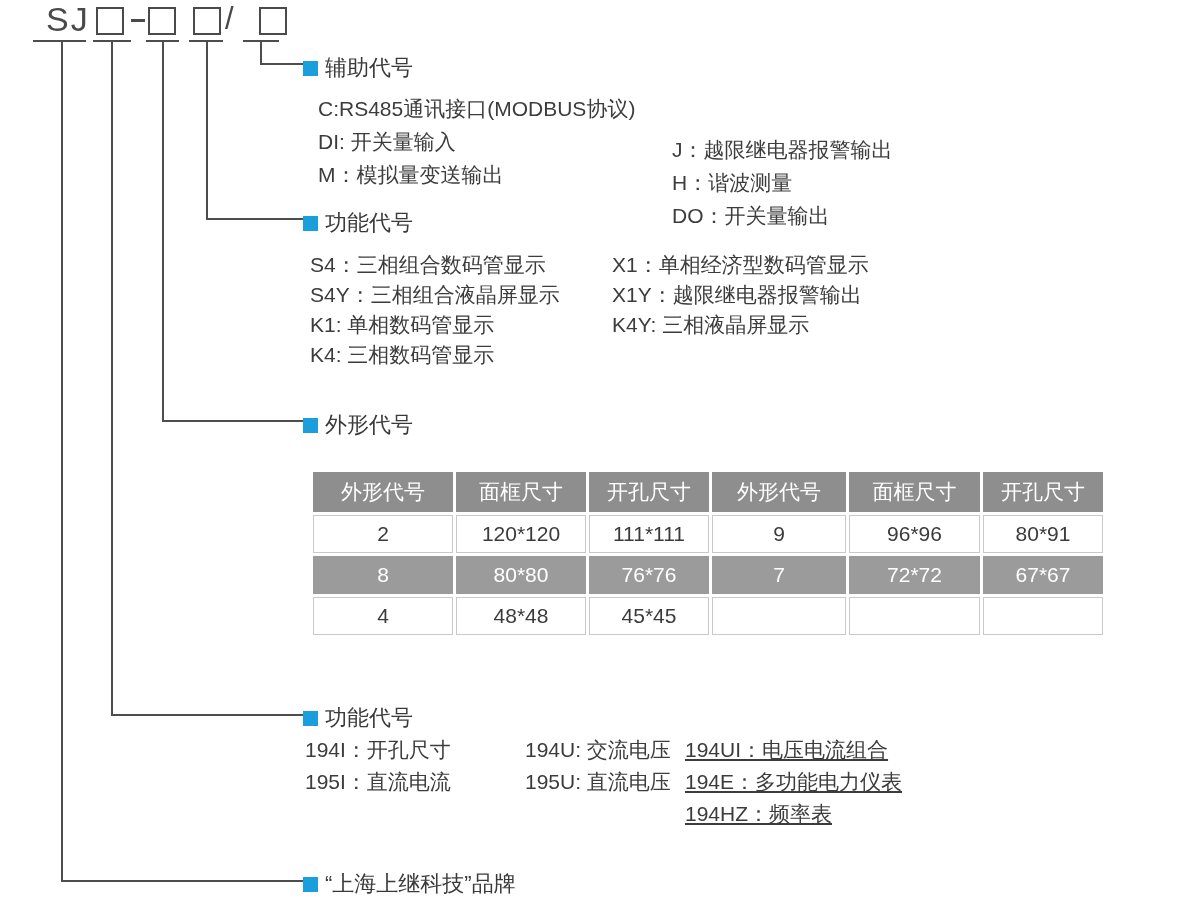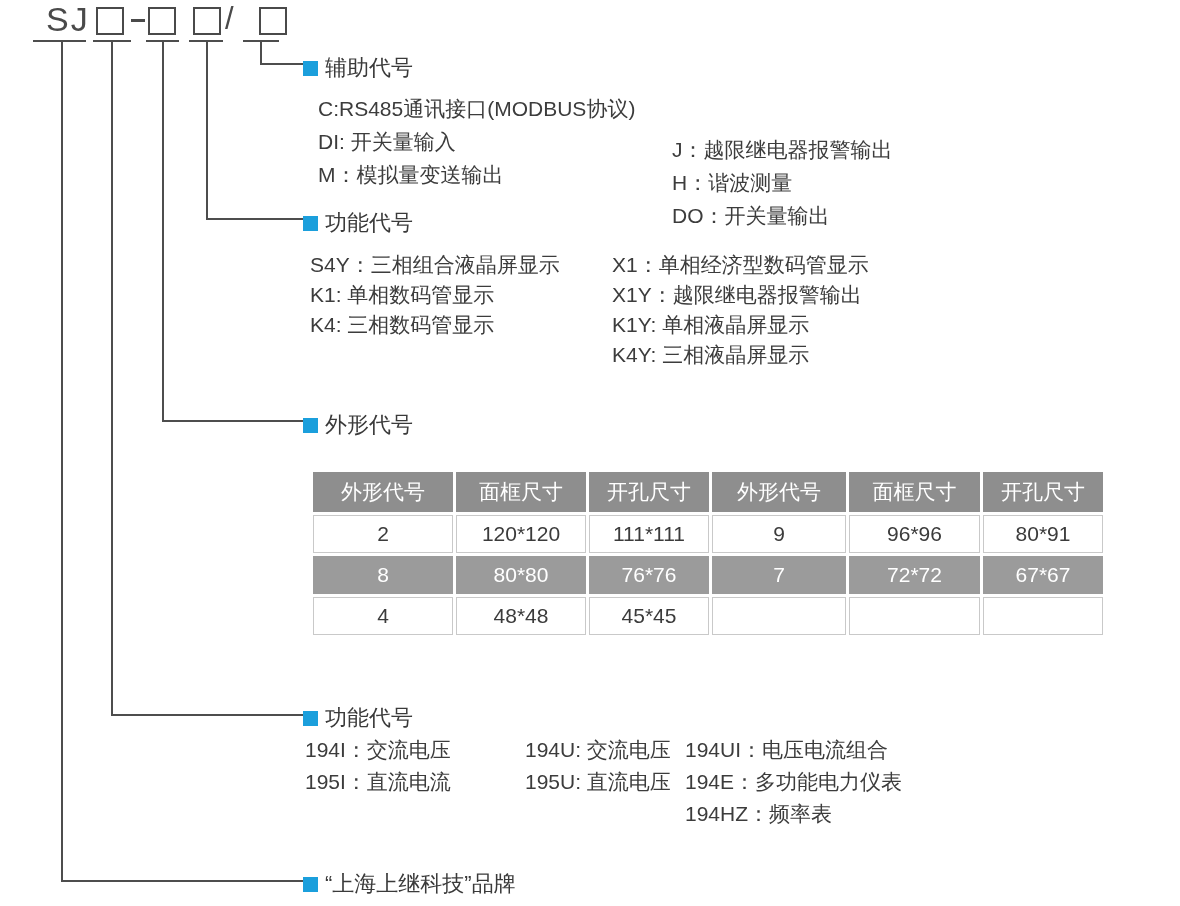--- a/index.html
+++ b/index.html
@@ -76,28 +76,28 @@
     <span>J：越限继电器报警输出</span>
     <span>H：谐波测量</span>
     <span>DO：开关量输出</span>
   </div>
 
   <div class="section-head" style="left:303px;top:208px;">
     <span class="bullet"></span>
     <span class="head-text">功能代号</span>
   </div>
   <div class="txtcol lh30" style="left:310px;top:250px;">
+    <span>S4：三相组合数码管显示</span>
     <span>S4Y：三相组合液晶屏显示</span>
     <span>K1: 单相数码管显示</span>
     <span>K4: 三相数码管显示</span>
   </div>
   <div class="txtcol lh30" style="left:612px;top:250px;">
     <span>X1：单相经济型数码管显示</span>
     <span>X1Y：越限继电器报警输出</span>
-    <span>K1Y: 单相液晶屏显示</span>
     <span>K4Y: 三相液晶屏显示</span>
   </div>
 
   <div class="section-head" style="left:303px;top:410px;">
     <span class="bullet"></span>
     <span class="head-text">外形代号</span>
   </div>
 
   <table class="shape-table">
     <colgroup>
@@ -142,28 +142,28 @@
       <td></td>
     </tr>
   </tbody>
     </table>
 
   <div class="section-head" style="left:303px;top:703px;">
     <span class="bullet"></span>
     <span class="head-text">功能代号</span>
   </div>
   <div class="txtcol lh32" style="left:305px;top:734px;">
-    <span>194I：交流电压</span>
+    <span>194I：开孔尺寸</span>
     <span>195I：直流电流</span>
   </div>
   <div class="txtcol lh32" style="left:497px;top:734px;margin-left:28px;">
     <span>194U: 交流电压</span>
     <span>195U: 直流电压</span>
   </div>
-  <div class="txtcol lh32" style="left:685px;top:734px;">
+  <div class="txtcol lh32" style="left:685px;top:734px;text-decoration:underline;">
     <span>194UI：电压电流组合</span>
     <span>194E：多功能电力仪表</span>
     <span>194HZ：频率表</span>
   </div>
 
   <div class="section-head" style="left:303px;top:869px;">
     <span class="bullet"></span>
     <span class="head-text">“上海上继科技”品牌</span>
   </div>
 

